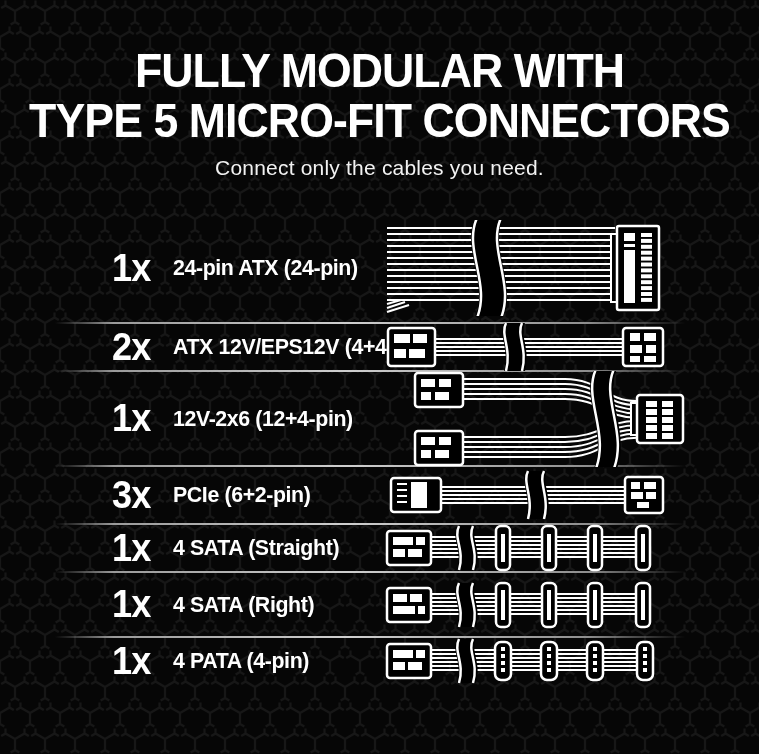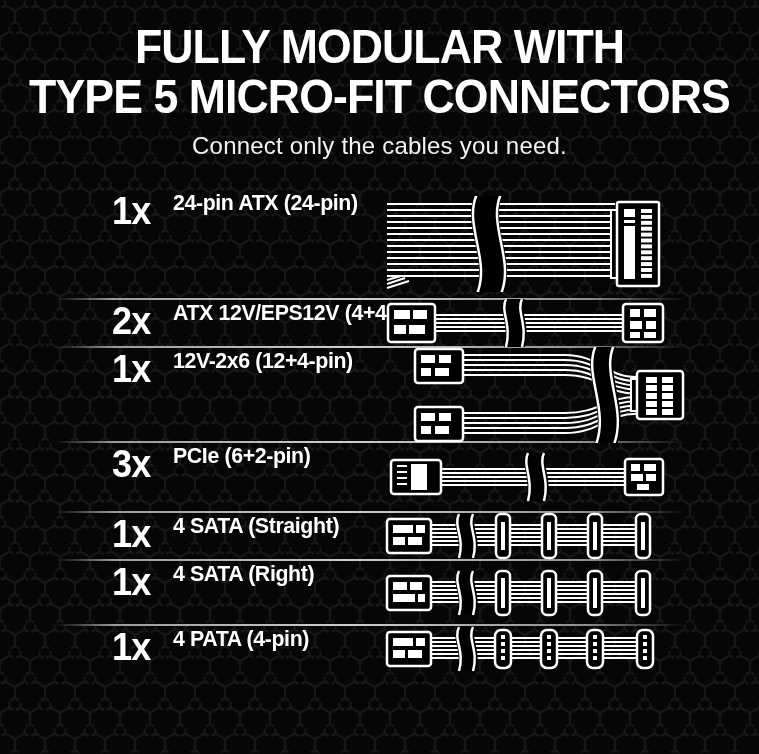--- a/index.html
+++ b/index.html
@@ -3,50 +3,50 @@
 <meta charset="utf-8">
 <style>
   html,body{margin:0;padding:0;}
   body{
     width:759px;height:754px;position:relative;overflow:hidden;
     background:#060606;
     font-family:"Liberation Sans", sans-serif;
     color:#ffffff;
   }
   .bg-pattern{position:absolute;inset:0;z-index:0;}
-  .content{position:absolute;inset:0;z-index:1;}
+  .content{position:absolute;inset:0;z-index:1;margin-top:24px;}
 
   .header{position:absolute;top:22px;left:0;width:759px;text-align:center;}
   .title-line{
     font-size:48px;font-weight:700;line-height:50px;letter-spacing:-1px;
     transform:scaleX(0.93);transform-origin:center;white-space:nowrap;
   }
   .subtitle{
-    margin-top:10px;font-size:24px;font-weight:400;letter-spacing:0.2px;
+    margin-top:10px;font-size:21px;font-weight:400;letter-spacing:0.2px;
     color:#f2f2f2;
   }
 
   .rows{position:absolute;top:190px;left:0;width:759px;}
-  .row{position:relative;display:flex;}
+  .row{position:relative;display:flex;align-items:center;}
   .count{
     width:52px;margin-left:112px;font-size:38px;font-weight:700;
     letter-spacing:-1px;flex:0 0 auto;transform:scaleX(0.95);transform-origin:left center;
   }
   .label{
     font-size:22px;font-weight:700;letter-spacing:-0.4px;margin-left:9px;
     transform:scaleX(0.97);transform-origin:left center;white-space:nowrap;
   }
   .cable{position:absolute;left:385px;top:50%;transform:translateY(-50%);line-height:0;}
   .divider{
     height:2px;width:650px;margin-left:55px;
     background:linear-gradient(90deg,
       rgba(150,150,150,0) 0%, #9a9a9a 9%, #cfcfcf 45%,
       #8e8e8e 82%, rgba(0,0,0,0) 97%);
   }
-  .h108{height:108px}.h62{height:46px}.h93{height:93px}.h60{height:68px}.h63{height:63px}
+  .h108{height:108px}.h62{height:46px}.h93{height:93px}.h60{height:56px}.h63{height:63px}
   svg .wire{stroke:#fff;stroke-width:2;fill:none;}
   svg .outline{stroke:#fff;stroke-width:2.5;fill:#000;}
   svg .thin{stroke:#fff;stroke-width:2;fill:#000;}
   svg .cell{fill:#fff;}
   svg .gap{fill:#000;stroke:none;}
   svg .gapline{stroke:#fff;stroke-width:2.5;fill:none;}
 </style>
 </head>
 <body>
 

